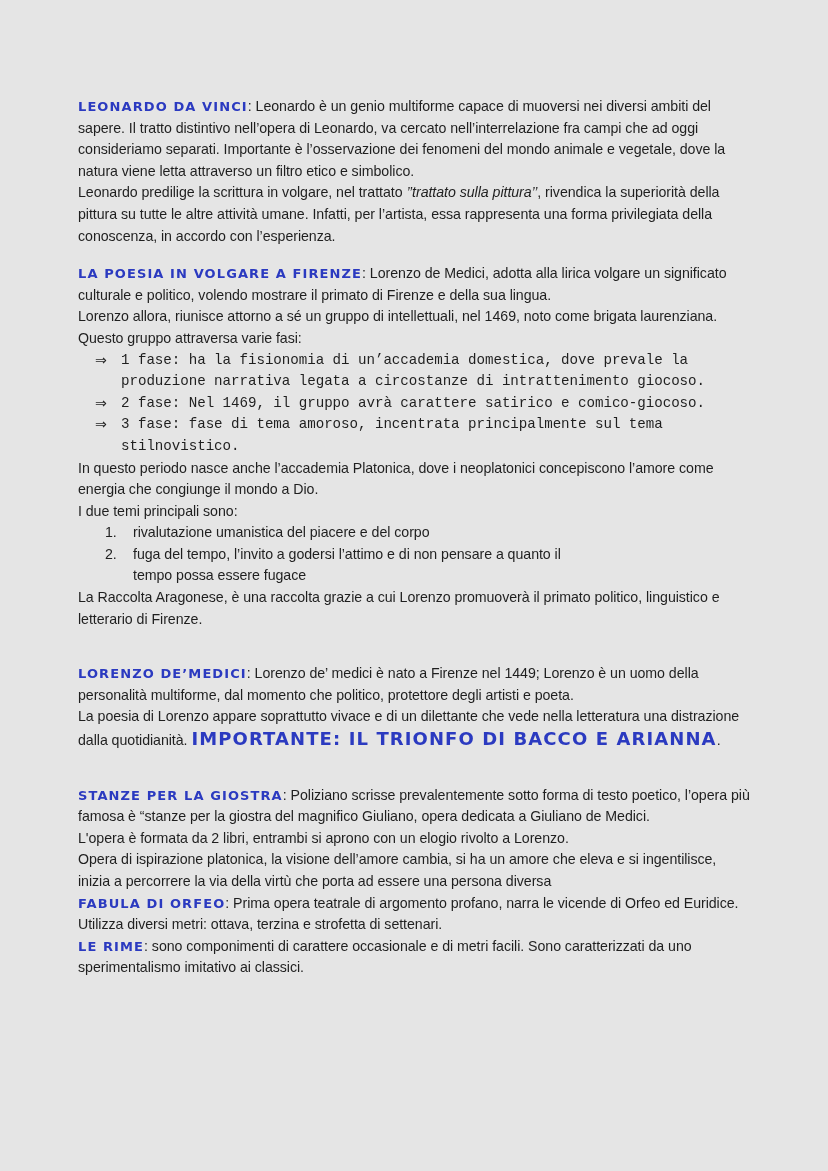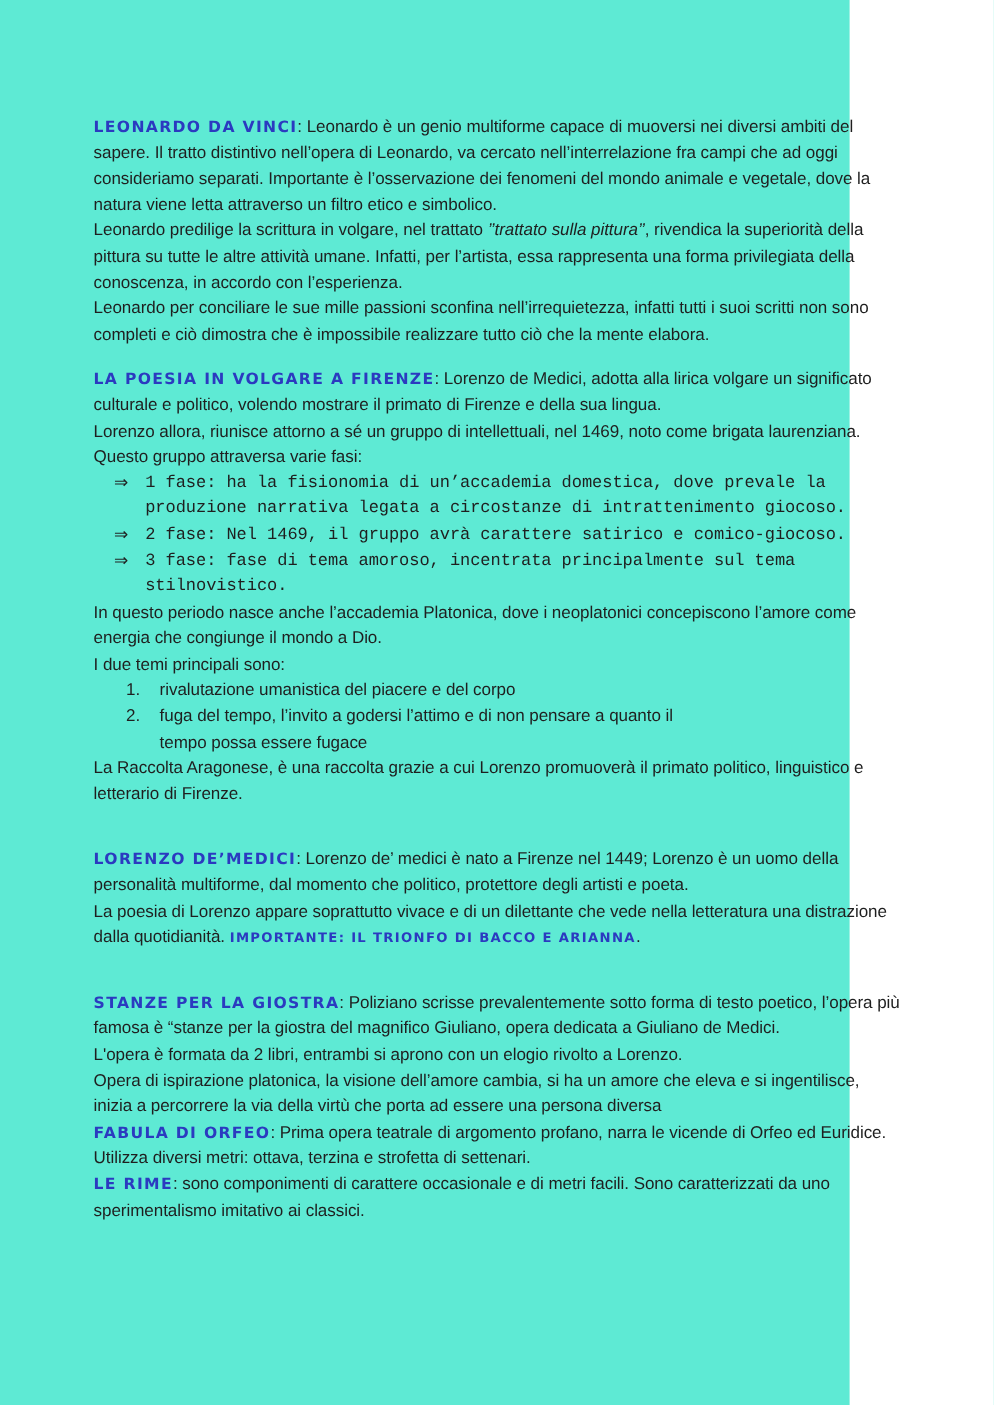--- a/index.html
+++ b/index.html
@@ -9,24 +9,24 @@
   }
   body {
     width: 828px;
     height: 1171px;
     overflow: hidden;
     font-family: "Liberation Sans", sans-serif;
     color: #1f1f1f;
   }
   .page {
     box-sizing: border-box;
-    width: 708px;
+    width: 828px;
     height: 1171px;
     padding: 96px 78px 0 78px;
-    background: #5eead4;
+    background: #e5e5e5;
   }
   .content {
     width: 672px;
     font-size: 14.2px;
     line-height: 21.6px;
     letter-spacing: -0.05px;
   }
   p.para {
     margin: 0;
     padding: 0;
@@ -39,21 +39,21 @@
     font-weight: 700;
     color: #2b3ac0;
     font-size: 13px;
     letter-spacing: 1.1px;
     line-height: 21.6px;
   }
   .inline-blue {
     font-family: "DejaVu Sans", sans-serif;
     font-weight: 700;
     color: #2b3ac0;
-    font-size: 11px;
+    font-size: 18px;
     letter-spacing: 1.1px;
   }
   .italic { font-style: italic; }
   .arrow-item {
     display: flex;
     margin: 0;
   }
   .arrow-glyph {
     width: 26px;
     margin-left: 17px;
@@ -74,21 +74,20 @@
 </style>
 </head>
 <body>
 
 <div class="page">
   <div class="content">
 
     <div class="section">
       <p class="para"><span class="h">LEONARDO DA VINCI</span><span>: Leonardo è un genio multiforme capace di muoversi nei diversi ambiti del sapere. Il tratto distintivo nell’opera di Leonardo, va cercato nell’interrelazione fra campi che ad oggi consideriamo separati. Importante è l’osservazione dei fenomeni del mondo animale e vegetale, dove la natura viene letta attraverso un filtro etico e simbolico.</span></p>
       <p class="para"><span>Leonardo predilige la scrittura in volgare, nel trattato </span><span class="italic">’’trattato sulla pittura’’</span><span>, rivendica la superiorità della pittura su tutte le altre attività umane. Infatti, per l’artista, essa rappresenta una forma privilegiata della conoscenza, in accordo con l’esperienza.</span></p>
-      <p class="para"><span>Leonardo per conciliare le sue mille passioni sconfina nell’irrequietezza, infatti tutti i suoi scritti non sono completi e ciò dimostra che è impossibile realizzare tutto ciò che la mente elabora.</span></p>
     </div>
 
     <div class="section gap-sm">
       <p class="para"><span class="h">LA POESIA IN VOLGARE A FIRENZE</span><span>: Lorenzo de Medici, adotta alla lirica volgare un significato culturale e politico, volendo mostrare il primato di Firenze e della sua lingua.</span></p>
       <p class="para"><span>Lorenzo allora, riunisce attorno a sé un gruppo di intellettuali, nel 1469, noto come brigata laurenziana. Questo gruppo attraversa varie fasi:</span></p>
 
       <div class="arrow-item">
         <span class="arrow-glyph">⇒</span>
         <span class="arrow-text">1 fase: ha la fisionomia di un’accademia domestica, dove prevale la produzione narrativa legata a circostanze di intrattenimento giocoso.</span>
       </div>

